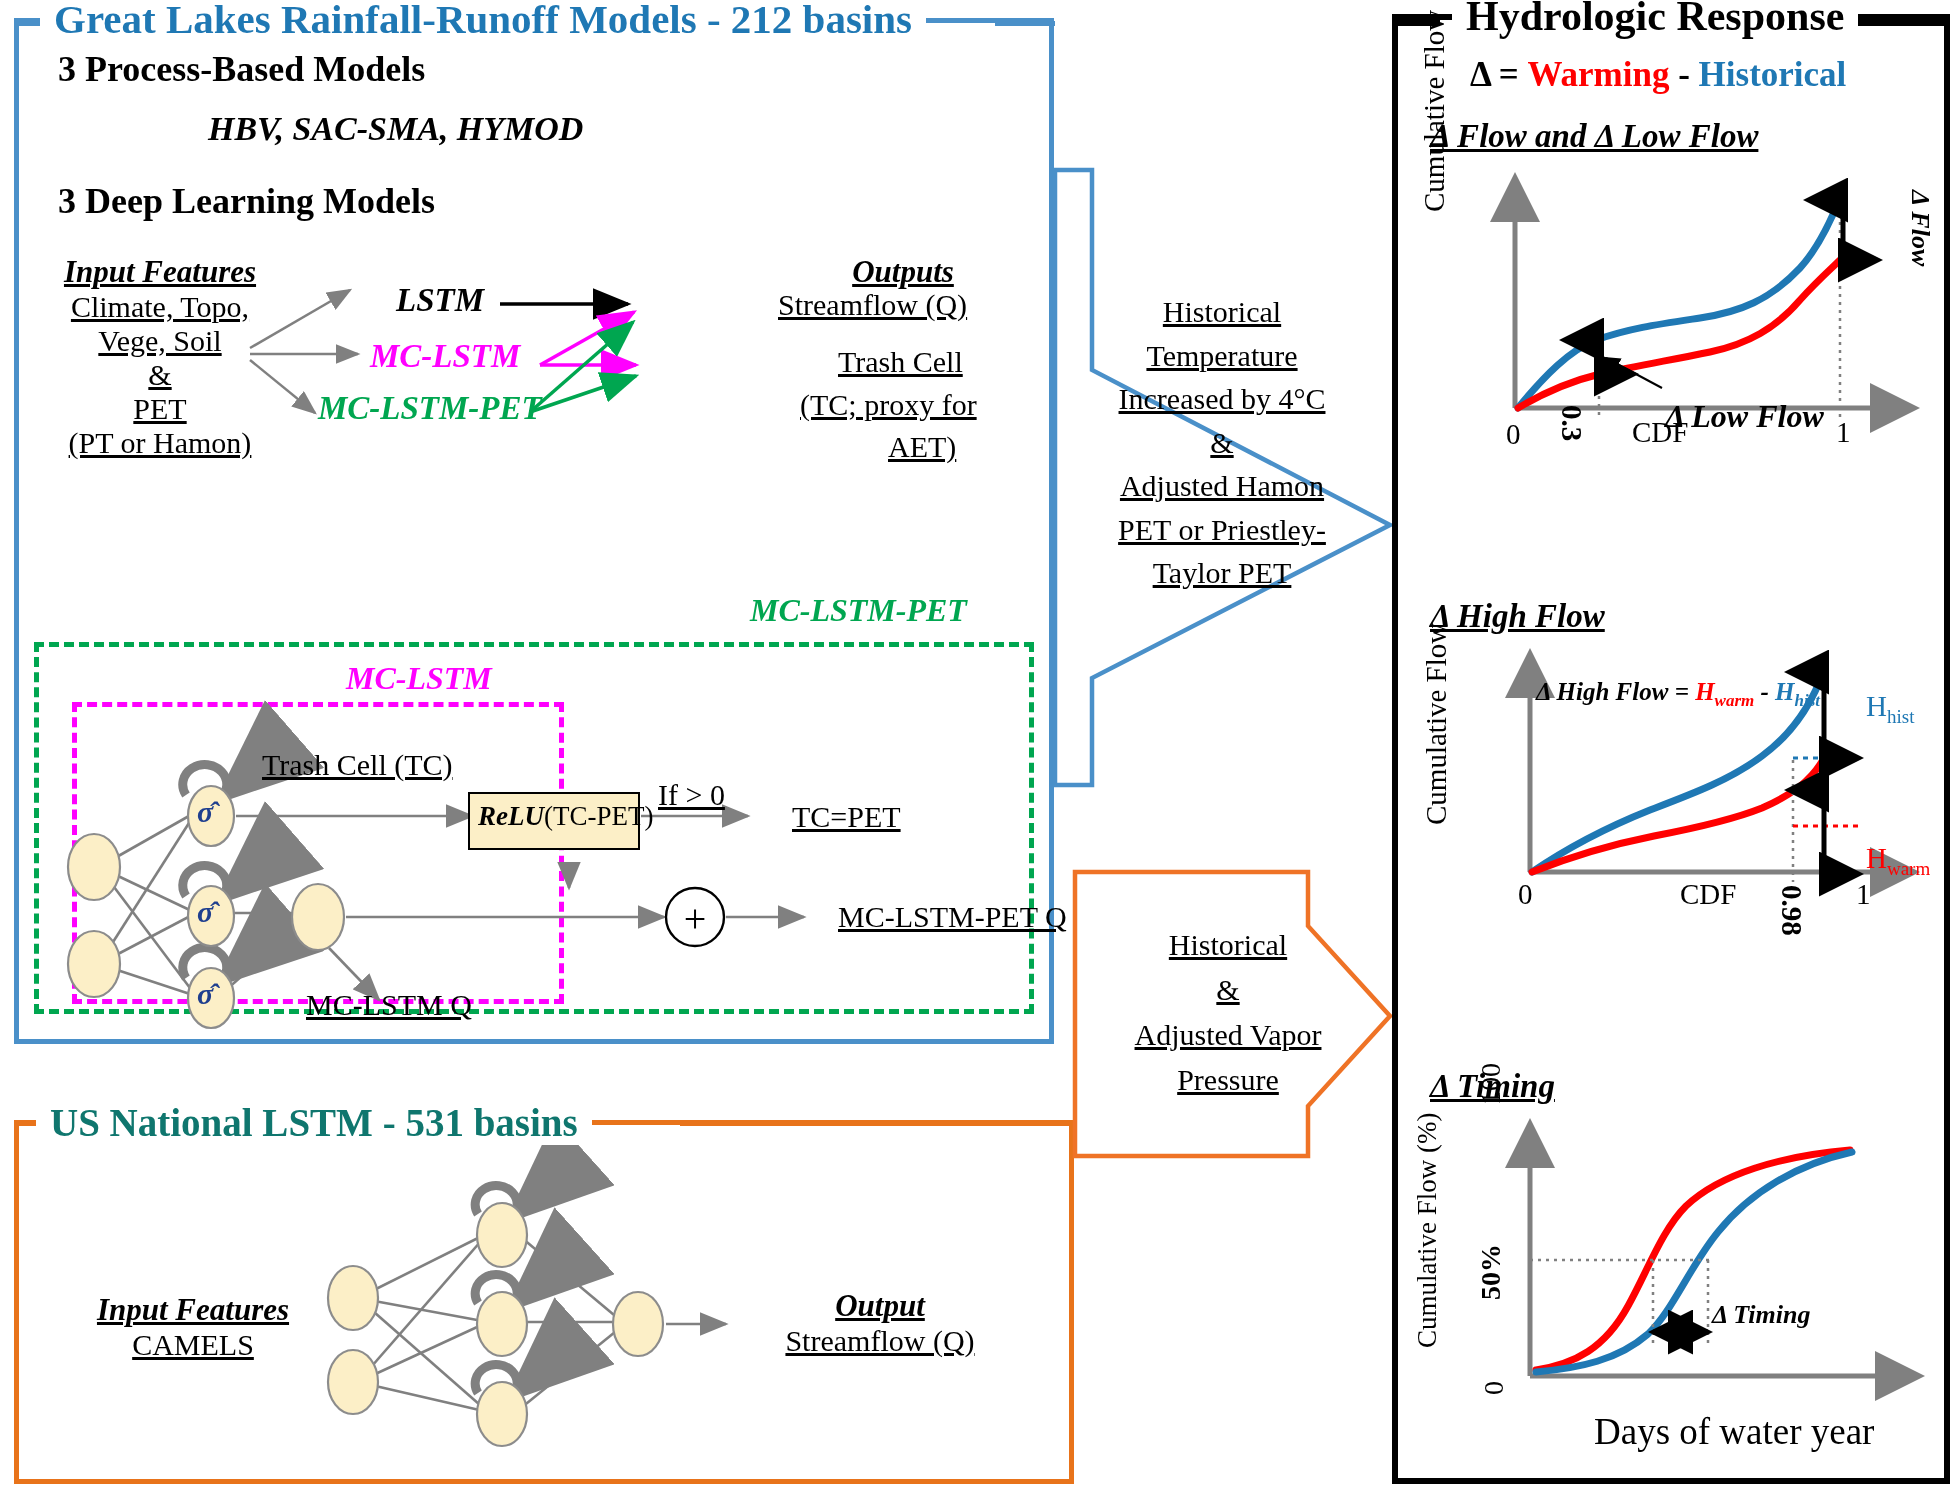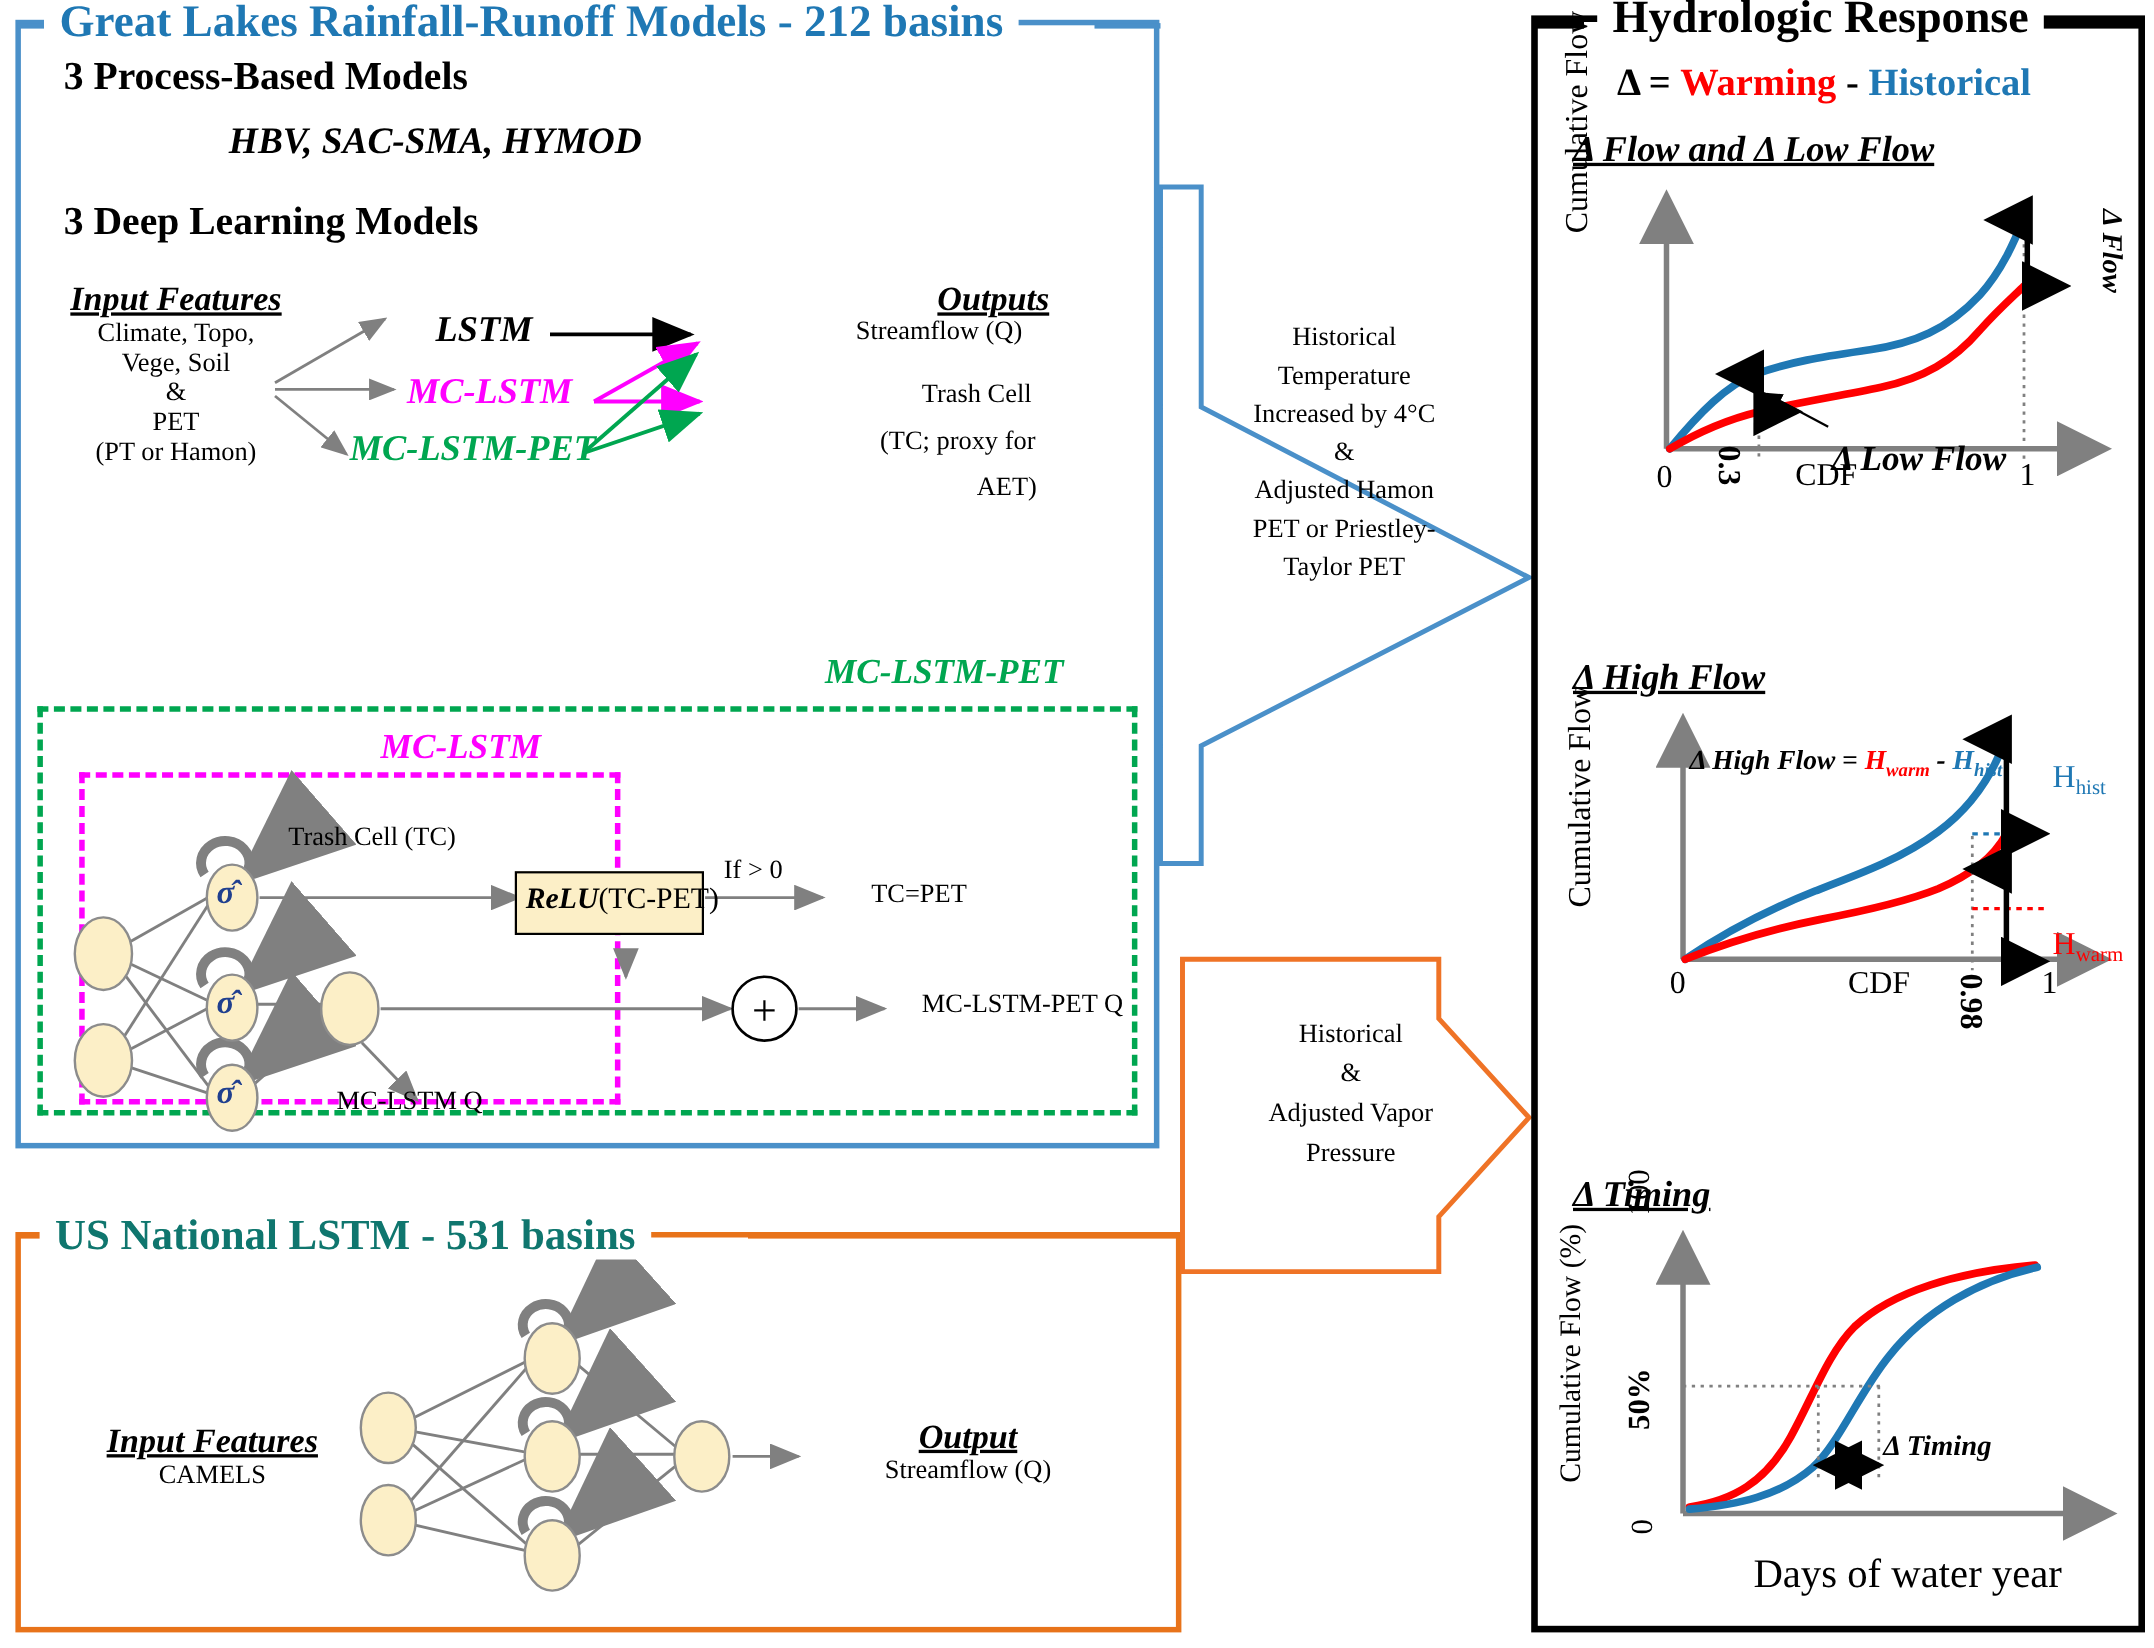--- a/index.html
+++ b/index.html
@@ -27,21 +27,21 @@
             border:6px solid #000;box-sizing:border-box;}
   #hr-title{left:1452px;top:-8px;font-size:42px;font-weight:bold;
             background:#fff;padding:0 14px;z-index:5;}
   #hr-title-dash{left:1394px;top:20px;width:46px;height:6px;background:#000;z-index:4;}
   #hr-title-dash2{left:1828px;top:20px;width:120px;height:6px;background:#000;z-index:4;}
 
   
   .h2{font-size:36px;font-weight:bold;margin-left:28px;}
   .serif-it-b{font-style:italic;font-weight:bold;}
   .ul{text-decoration:underline;}
-  .plain{font-size:24px;}
+  .plain{font-size:30px;text-decoration:underline;}
   .c{text-align:center;}
 
   svg{overflow:visible;}
 </style>
 </head>
 <body>
 
 <div class="abs" id="gl-panel"></div>
 <div class="abs" id="gl-title-dash"></div>
 <div class="abs" id="gl-title-dash2"></div>

